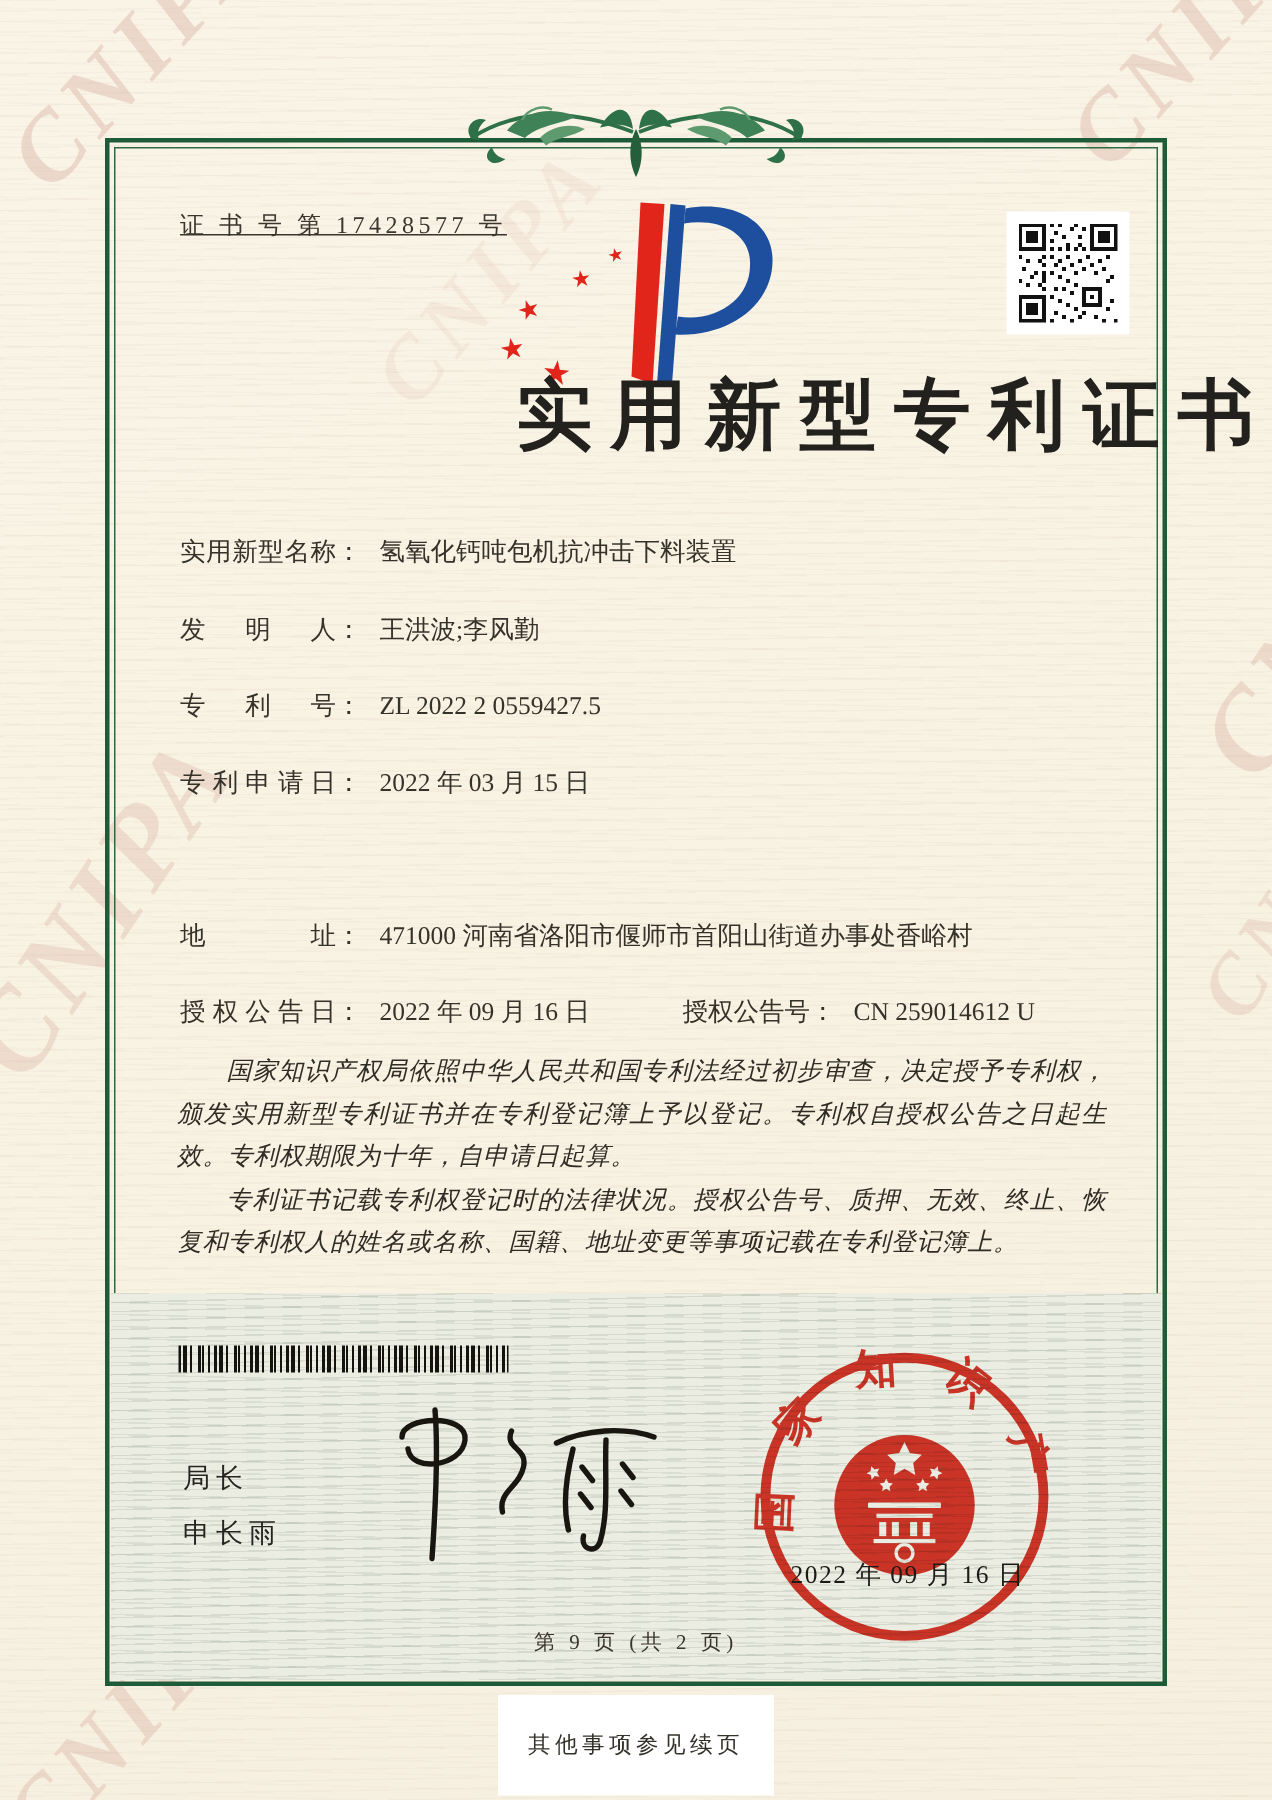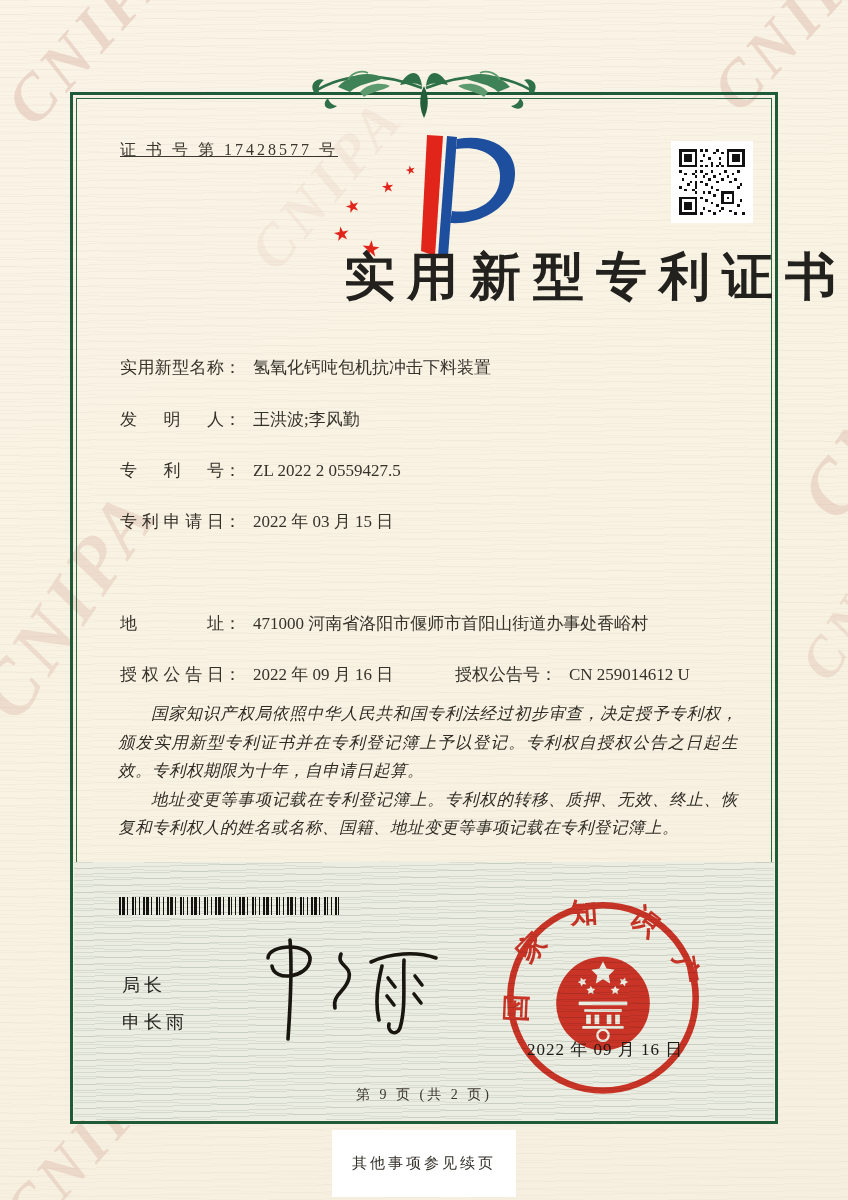--- a/index.html
+++ b/index.html
@@ -164,21 +164,21 @@
   </div>
   <div class="row" style="top:663px; width:640px;">
     <span class="f-label">授权公告日</span><span>：</span><span class="f-value">2022 年 09 月 16 日</span>
     <span class="pair2">
       <span>授权公告号</span><span>：</span><span class="f-value">CN 259014612 U</span>
     </span>
   </div>
 
   <div class="paras">
     <p>国家知识产权局依照中华人民共和国专利法经过初步审查，决定授予专利权，颁发实用新型专利证书并在专利登记簿上予以登记。专利权自授权公告之日起生效。专利权期限为十年，自申请日起算。</p>
-    <p>地址变更等事项记载在专利登记簿上。专利权的转移、质押、无效、终止、恢复和专利权人的姓名或名称、国籍、地址变更等事项记载在专利登记簿上。</p>
+    <p>专利证书记载专利权登记时的法律状况。授权公告号、质押、无效、终止、恢复和专利权人的姓名或名称、国籍、地址变更等事项记载在专利登记簿上。</p>
   </div>
 
   <div class="band"></div>
 
   <div class="barcode"></div>
 
   <div class="role">局长</div>
   <div class="dname">申长雨</div>
 
   <svg class="sig" width="215" height="115" viewBox="0 0 215 115">

